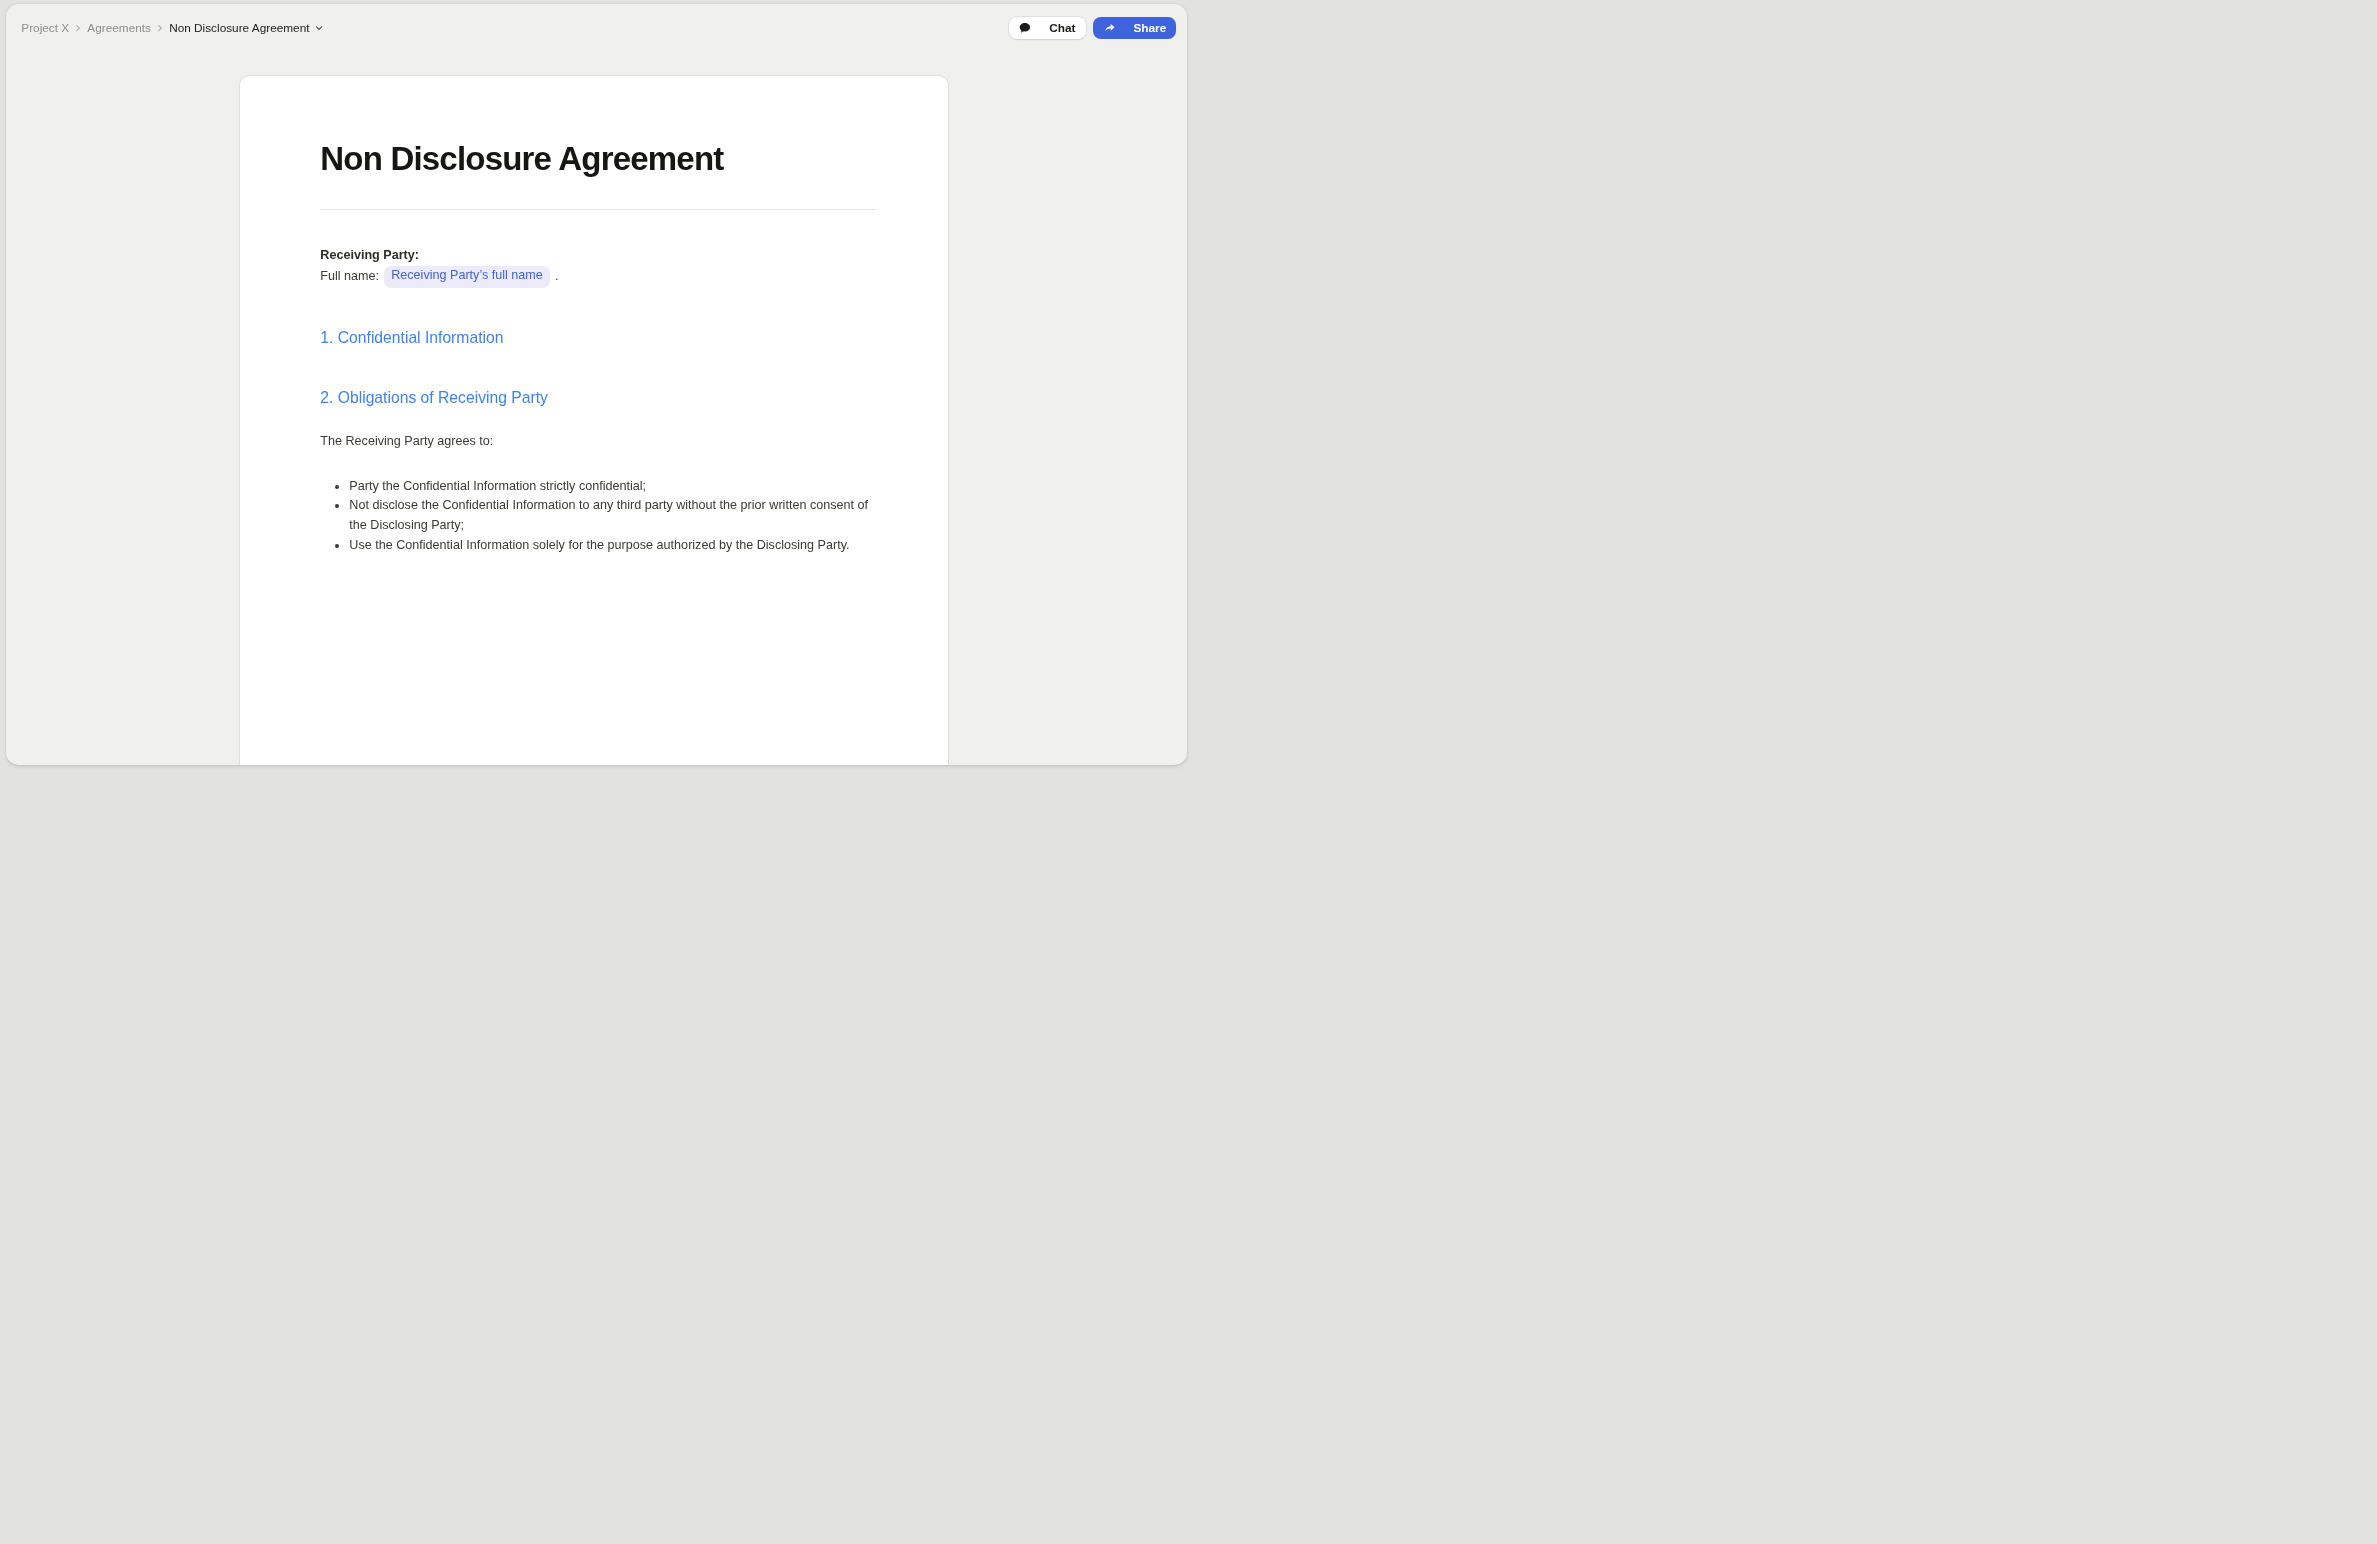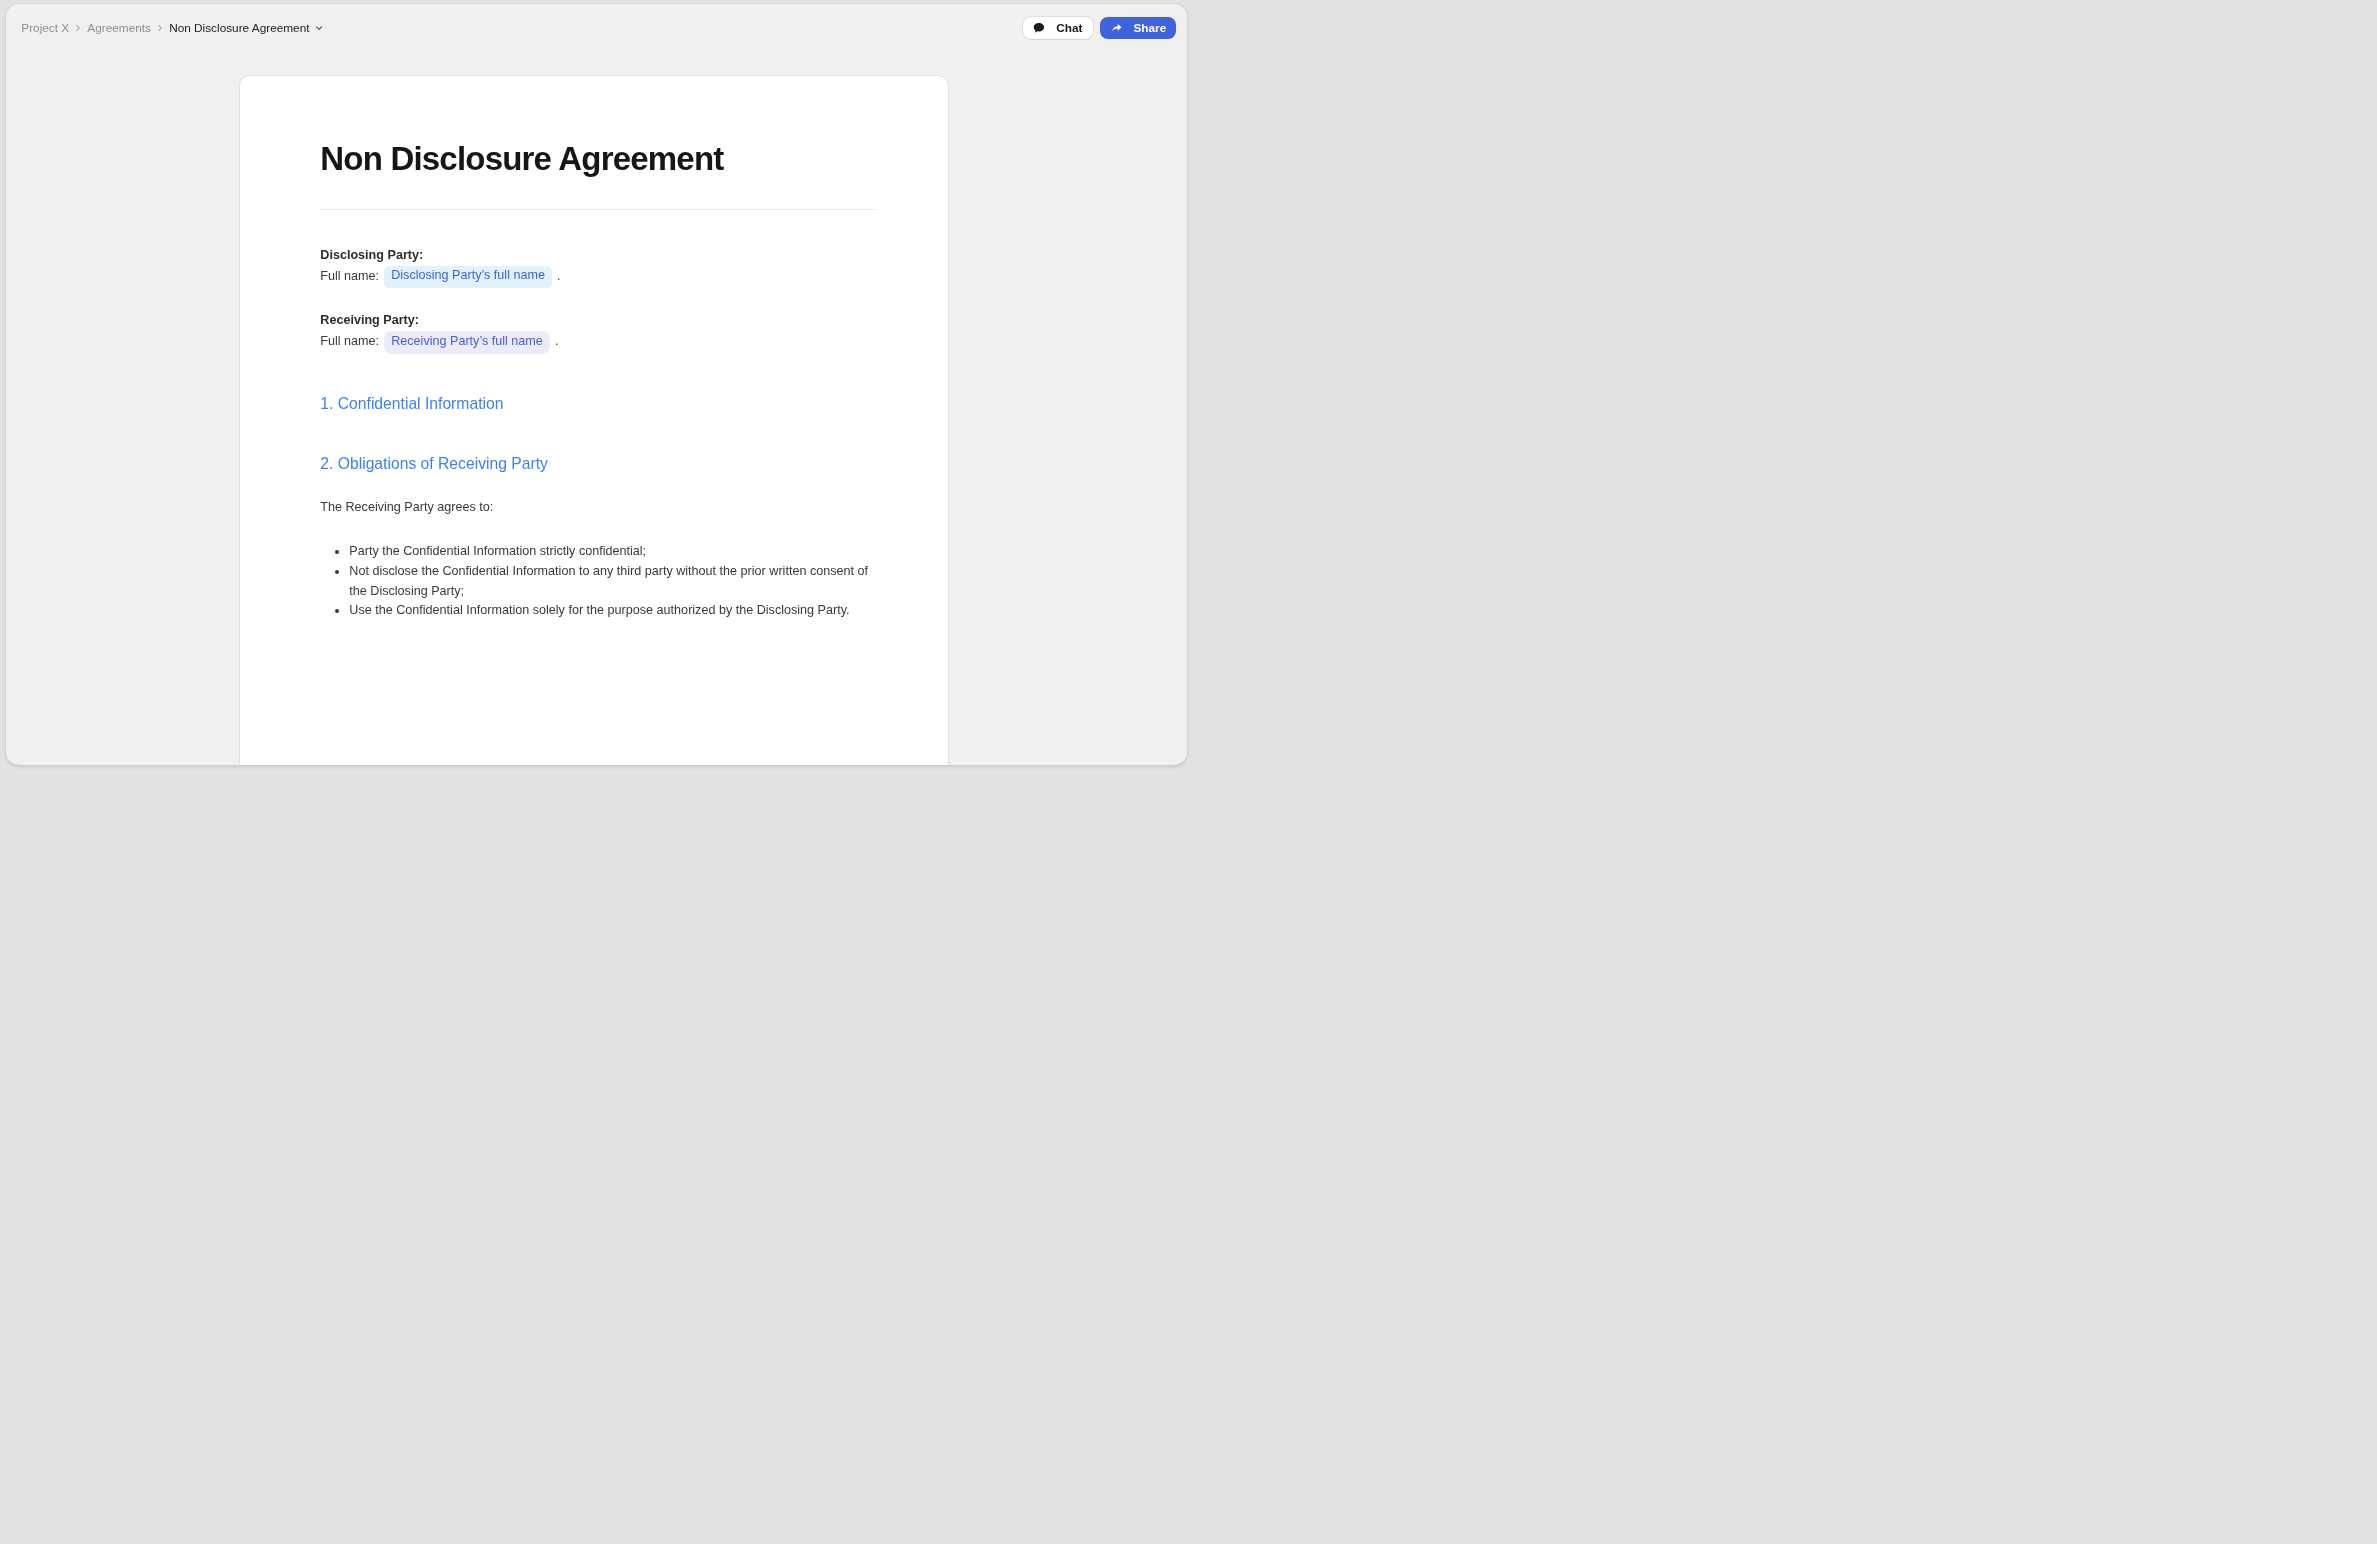--- a/index.html
+++ b/index.html
@@ -32,21 +32,21 @@
   .breadcrumb { display: flex; gap: 4px; font-size: 11.8px; }
   .crumb { color: #8f8e8c; cursor: default; }
   .crumb.current {
     color: #1d1d1b; font-weight: 500;
     display: flex; align-items: center; gap: 4.7px;
   }
   .crumb-sep { display: flex; align-items: center; color: #a8a7a5; }
   .spacer { flex: 1; }
   .actions { display: flex; align-items: center; gap: 7.9px; }
   .btn {
-    height: 22px; display: inline-flex; align-items: center; gap: 11px;
+    height: 22px; display: inline-flex; align-items: center; gap: 18px;
     padding: 0 10.2px; border-radius: 7.9px; font-size: 11.8px; font-weight: 600;
     border: none; cursor: pointer;
     font-family: "Liberation Sans", "DejaVu Sans", sans-serif;
     justify-content: flex-end;
   }
   .btn-chat {
     background: #ffffff; color: #1b1b1a;
     box-shadow: 0 0 0 0.8px rgba(0,0,0,0.07), 0 0.8px 1.6px rgba(0,0,0,0.08);
   }
   .btn-share { background: #3e63dd; color: #ffffff; }
@@ -147,26 +147,20 @@
   </div>
 
   <div class="card">
     <div class="doc">
 
       <h1 class="doc-title">Non Disclosure Agreement</h1>
 
       <hr class="doc-divider">
 
 
-      <p class="party">
-        <strong>Disclosing Party:</strong><br>
-        <span>Full name:</span>
-        <span class="pill pill-blue">Disclosing Party’s full name</span>
-        <span>.</span>
-      </p>
 
       <p class="party">
         <strong>Receiving Party:</strong><br>
         <span>Full name:</span>
         <span class="pill pill-purple">Receiving Party’s full name</span>
         <span>.</span>
       </p>
 
       <section>
         <h3>1. Confidential Information</h3>

